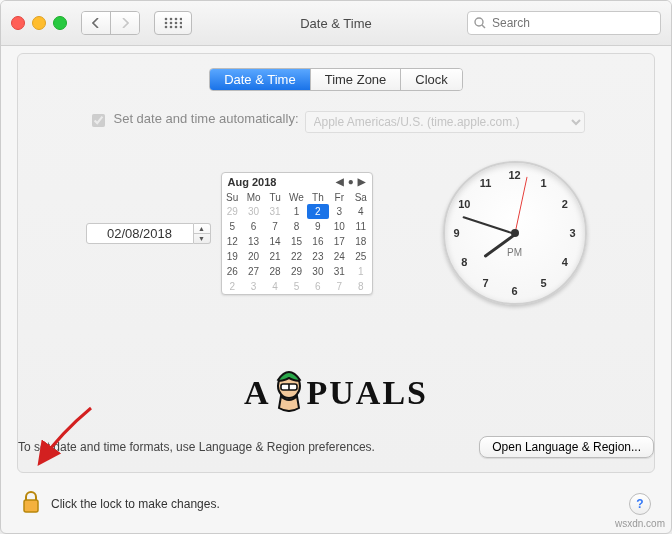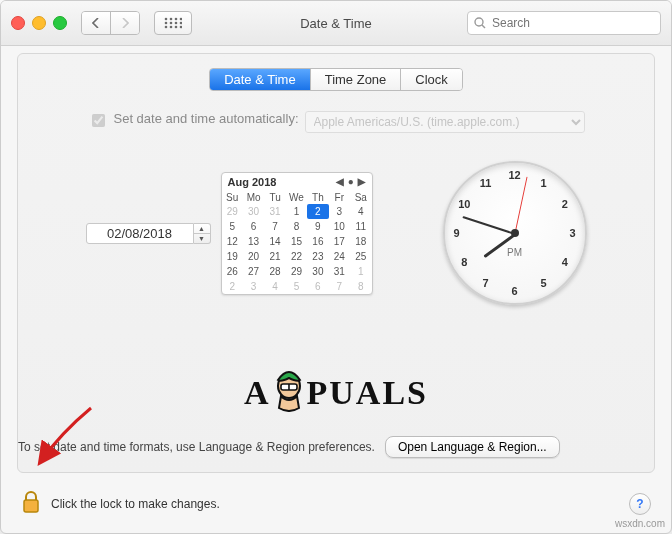--- a/index.html
+++ b/index.html
@@ -44,21 +44,21 @@
   .clock{width:140px;height:140px;border-radius:50%;background:radial-gradient(circle at 50% 40%,#fff,#f3f3f3);border:2px solid #d0d0d0;position:relative;box-shadow:inset 0 2px 6px rgba(0,0,0,.15), 0 2px 4px rgba(0,0,0,.2)}
   .clock .num{position:absolute;width:18px;text-align:center;font-size:11px;font-weight:bold;color:#333;transform:translate(-50%,-50%)}
   .clock .ampm{position:absolute;top:60%;left:50%;transform:translateX(-50%);font-size:10px;color:#777}
   .hand{position:absolute;left:50%;top:50%;transform-origin:0 50%;background:#333;height:3px;border-radius:2px}
   .hand.hr{width:38px}
   .hand.min{width:55px;height:2px}
   .hand.sec{width:58px;height:1px;background:#e53935}
   .clock .cap{position:absolute;left:50%;top:50%;width:8px;height:8px;background:#333;border-radius:50%;transform:translate(-50%,-50%)}
   .brand{position:absolute;left:50%;transform:translateX(-50%);bottom:60px;display:flex;align-items:flex-end;font-family:"Comic Sans MS",cursive;font-weight:bold;font-size:34px;letter-spacing:2px;color:#111}
   .brand .av{width:40px;height:44px;position:relative;display:inline-block;margin:0 -2px}
-  .footer-row{position:absolute;bottom:14px;left:0;right:0;display:flex;align-items:center;justify-content:flex-start;gap:10px;font-size:12px;color:#444}
+  .footer-row{position:absolute;bottom:14px;left:0;right:0;display:flex;align-items:center;justify-content:space-between;gap:10px;font-size:12px;color:#444}
   .macbtn{border:1px solid #bcbcbc;border-radius:8px;background:linear-gradient(#fff,#f1f1f1);padding:3px 12px;font-size:12px;box-shadow:0 1px 1px rgba(0,0,0,.1)}
   .lockbar{position:absolute;left:20px;bottom:16px;right:20px;display:flex;align-items:center;gap:10px;font-size:12px;color:#333}
   .helpbtn{margin-left:auto;width:20px;height:20px;border-radius:50%;border:1px solid #bcbcbc;background:linear-gradient(#fff,#eee);display:flex;align-items:center;justify-content:center;color:#3478f6;font-size:12px;font-weight:bold}
   .arrow{position:absolute;left:30px;bottom:60px;width:70px;height:70px;pointer-events:none}
   .watermark{position:absolute;right:6px;bottom:4px;font-size:10px;color:#999}
 </style>
 </head>
 <body>
 
 <div class="window">

